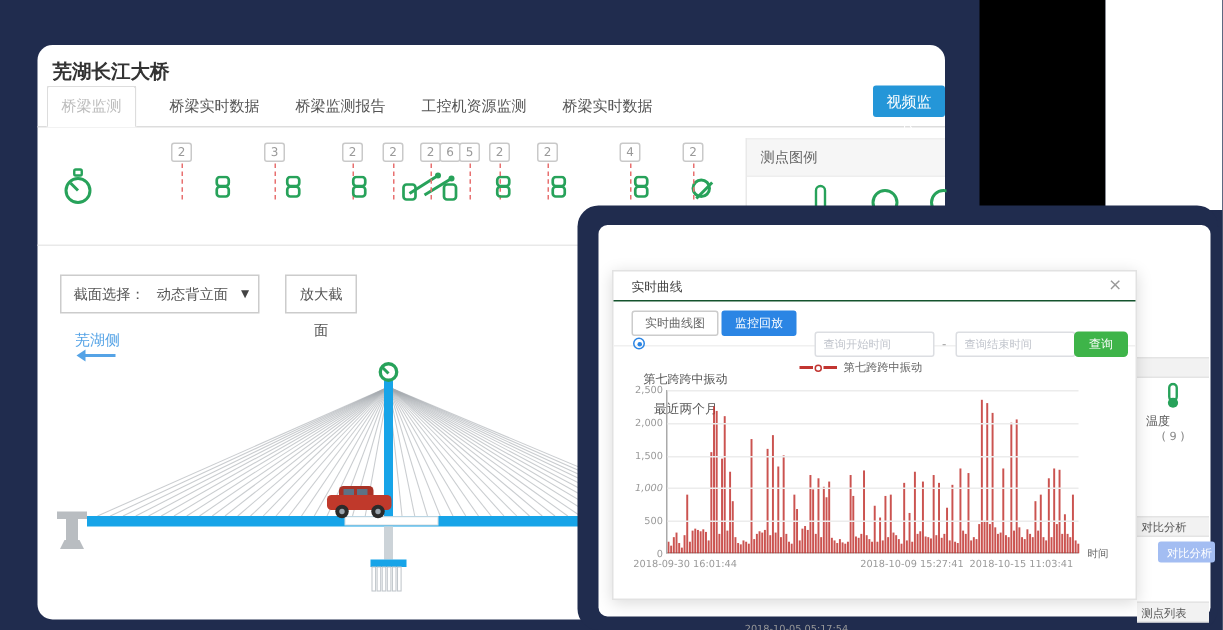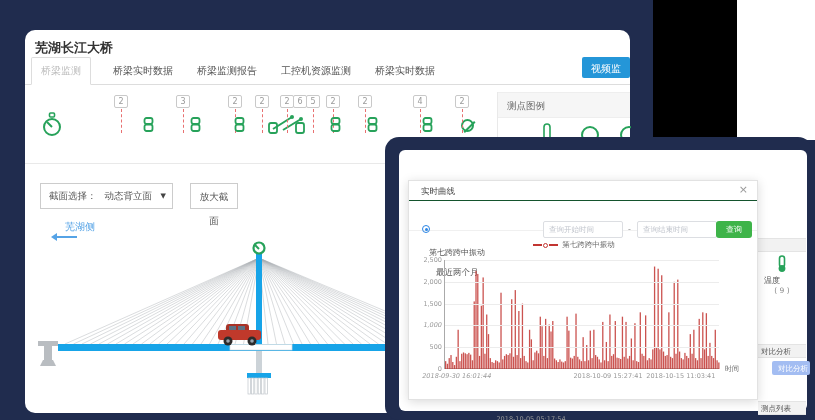--- a/index.html
+++ b/index.html
@@ -31,21 +31,21 @@
   
   .legend-panel{left:472px;top:62px;width:133px;height:88px;border-left:1px solid #e9e9e9;}
   .legend-panel .hdr{height:26px;background:#f6f6f6;border-top:1px solid #eee;border-bottom:1px solid #eee;font-size:9.5px;color:#666;line-height:26px;padding-left:9px;}
 
   
   .controls-box{left:15px;top:153px;width:133px;height:26px;border:1px solid #ccc;display:flex;align-items:center;font-size:9.5px;color:#555;}
   .controls-box .lbl{padding-left:8px;white-space:nowrap;}
   .controls-box .dd{flex:1;display:flex;justify-content:space-between;align-items:center;padding:0 6px 0 8px;cursor:pointer;white-space:nowrap;}
   .controls-box .caret{font-size:7px;color:#444;}
   .zoom-btn{left:165px;top:153px;width:48px;height:26px;border:1px solid #ccc;background:#fff;font-size:9.5px;color:#555;text-align:center;line-height:24px;cursor:pointer;}
-  .side-label{left:40px;top:190px;font-size:10px;color:#55a3e6;}
+  .side-label{left:25px;top:190px;font-size:10px;color:#55a3e6;}
   .side-arrow{left:28px;top:206px;width:24px;height:2px;background:#55a3e6;}
   .side-arrow::before{content:"";position:absolute;left:-6px;top:-3px;border:4px solid transparent;border-right:6px solid #55a3e6;}
 
   
   .modal-frame{left:385px;top:137px;width:427px;height:283px;background:#202c4e;border-radius:14px;}
   .modal-page{left:399px;top:150px;width:408px;height:261px;background:#fff;border-radius:6px;}
 
   .dialog{left:408px;top:180px;width:350px;height:220px;background:#fff;border:1px solid #e2e2e2;box-shadow:0 2px 10px rgba(0,0,0,.15);}
   .dialog-hdr{height:20px;border-bottom:1px solid #14532d;position:relative;}
   .dialog-title{position:absolute;left:12px;top:5px;font-size:8.5px;color:#444;}
@@ -278,20 +278,24 @@
   <div class="abs temp-count">( 9 )</div>
   <div class="abs band" style="top:344px">对比分析</div>
   <button class="abs compare-btn">对比分析</button>
   <div class="abs band" style="top:401px">测点列表</div>
 
   <div class="abs dialog">
     <div class="dialog-hdr">
       <span class="dialog-title">实时曲线</span>
       <span class="dialog-close">×</span>
     </div>
+    <div class="dlg-tabs" id="dlg-tabs">
+        <div class="dlg-tab">实时曲线图</div>
+        <div class="dlg-tab active">监控回放</div>
+      </div>
     <div class="dlg-divider"></div>
 
     <span class="radio"></span>
     <span class="radio-label">最近两个月</span>
     <input class="dlg-input" style="left: 134px;" placeholder="查询开始时间">
     <span class="inp-sep">-</span>
     <input class="dlg-input" style="left: 228px;" placeholder="查询结束时间">
     <button class="query-btn">查询</button>
 
     <div class="chart-legend">
@@ -463,21 +467,21 @@
         <div class="gridline" style="top: 87.2px;"></div>
         <div class="ytick" style="top: 83.2px;">500</div>
         <div class="gridline" style="top: 65.4px;"></div>
         <div class="ytick" style="top: 61.4px; font-style: italic;">1,000</div>
         <div class="gridline" style="top: 43.6px;"></div>
         <div class="ytick" style="top: 39.6px;">1,500</div>
         <div class="gridline" style="top: 21.8px;"></div>
         <div class="ytick" style="top: 17.8px;">2,000</div>
         <div class="gridline" style="top: 0px;"></div>
         <div class="ytick" style="top: -4px; text-align: right;">2,500</div>
-        <div class="xtick" style="left: 11.75px; font-style: italic;">2018-09-30 16:01:44</div>
+        <div class="xtick" style="left: 11.75px;">2018-09-30 16:01:44</div>
         <div class="xtick" style="left: 86px; margin-top: 43px;">2018-10-05 05:17:54</div>
         <div class="xtick" style="left: 163px;">2018-10-09 15:27:41</div>
         <div class="xtick" style="left: 235.875px;">2018-10-15 11:03:41</div>
       </div>
     <div class="xlabel">时间</div>
   </div>
 
 </div>
 
 </body></html>

